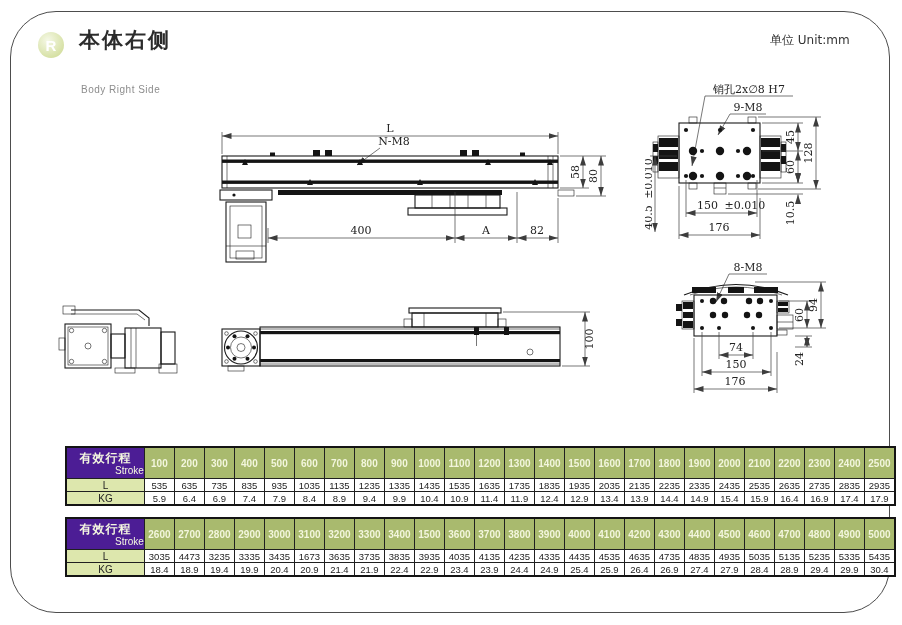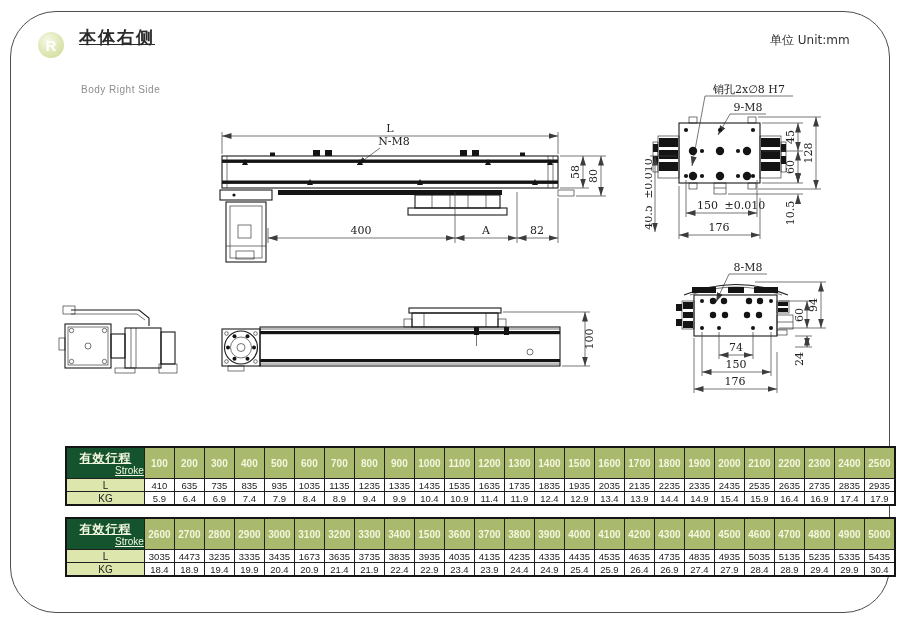--- a/index.html
+++ b/index.html
@@ -5,37 +5,37 @@
   html,body{margin:0;padding:0;}
   body{width:902px;height:625px;background:#fff;position:relative;overflow:hidden;
        font-family:"Liberation Sans",sans-serif;color:#222;}
   .frame{position:absolute;left:10px;top:11px;width:880px;height:602px;
          border:1.4px solid #4d4d4d;border-radius:46px;box-sizing:border-box;}
   
   .badge{position:absolute;left:38px;top:32px;width:26px;height:26px;border-radius:50%;
          background:radial-gradient(circle at 38% 32%, #f8fae e0, #f3f6e2 10%, #ccd98d 85%);
          background:radial-gradient(circle at 38% 32%, #f5f8e6, #cbd88c);
          color:#fff;font-size:15px;font-weight:bold;display:flex;align-items:center;justify-content:center;}
-  .title-cn{position:absolute;left:79px;top:26px;font-size:17px;font-weight:bold;color:#2b2b2b;
-            letter-spacing:2px;font-family:"DejaVu Sans",sans-serif;text-decoration:underline;}
+  .title-cn{position:absolute;left:79px;top:26px;font-size:21px;font-weight:bold;color:#2b2b2b;
+            letter-spacing:2px;font-family:"DejaVu Sans",sans-serif;}
   .title-en{position:absolute;left:81px;top:52px;font-size:10px;color:#8d8d8d;letter-spacing:.5px;margin-top:32px;}
   .unit{position:absolute;left:770px;top:32px;font-size:12px;color:#333;font-family:"DejaVu Sans",sans-serif;}
   
   .dwg{position:absolute;}
   svg text{font-family:"DejaVu Serif","DejaVu Sans",serif;font-size:11px;fill:#222;}
   .o{fill:none;stroke:#1b1b1b;stroke-width:1.1;}
   .t{fill:none;stroke:#1b1b1b;stroke-width:.6;}
   .b{fill:#141414;stroke:none;}
   .d{fill:none;stroke:#3d3d3d;stroke-width:.7;}
   
   .tblwrap{position:absolute;left:65px;}
   #t1{top:446px;} #t2{top:517px;}
   table.stroke-table{border-collapse:collapse;table-layout:fixed;border:2px solid #141414;}
   table.stroke-table th,table.stroke-table td{border:1px solid #202020;padding:0;text-align:center;overflow:hidden;}
-  th.corner{width:63px;background:#14532d;color:#f4f7e0;border-right-width:2px;border-bottom-width:2px;text-decoration:underline;}
+  th.corner{width:63px;background:#4c1d95;color:#f4f7e0;border-right-width:2px;border-bottom-width:2px;}
   th.corner .cn{font-size:12px;font-weight:bold;letter-spacing:1px;line-height:14px;font-family:"DejaVu Sans",sans-serif;}
   th.corner .en{font-size:10px;font-weight:normal;line-height:11px;padding-left:48px;}
   th.shead{width:29px;height:30px;background:#a9ba6e;color:#f3f6dd;font-size:10px;font-weight:600;border-bottom-width:2px;}
   td.rlabel{background:#dde7ad;font-size:10px;height:12px;line-height:11px;color:#222;border-right-width:2px;}
   td.val{background:#fff;font-size:9.5px;height:12px;line-height:11px;color:#222;}
 </style>
 </head>
 <body>
 
 <div class="frame"></div>
@@ -405,21 +405,21 @@
           <th class="shead">1900</th>
           <th class="shead">2000</th>
           <th class="shead">2100</th>
           <th class="shead">2200</th>
           <th class="shead">2300</th>
           <th class="shead">2400</th>
           <th class="shead">2500</th>
         </tr>
         <tr>
           <td class="rlabel">L</td>
-          <td class="val">410</td>
+          <td class="val">535</td>
           <td class="val">635</td>
           <td class="val">735</td>
           <td class="val">835</td>
           <td class="val">935</td>
           <td class="val">1035</td>
           <td class="val">1135</td>
           <td class="val">1235</td>
           <td class="val">1335</td>
           <td class="val">1435</td>
           <td class="val">1535</td>

